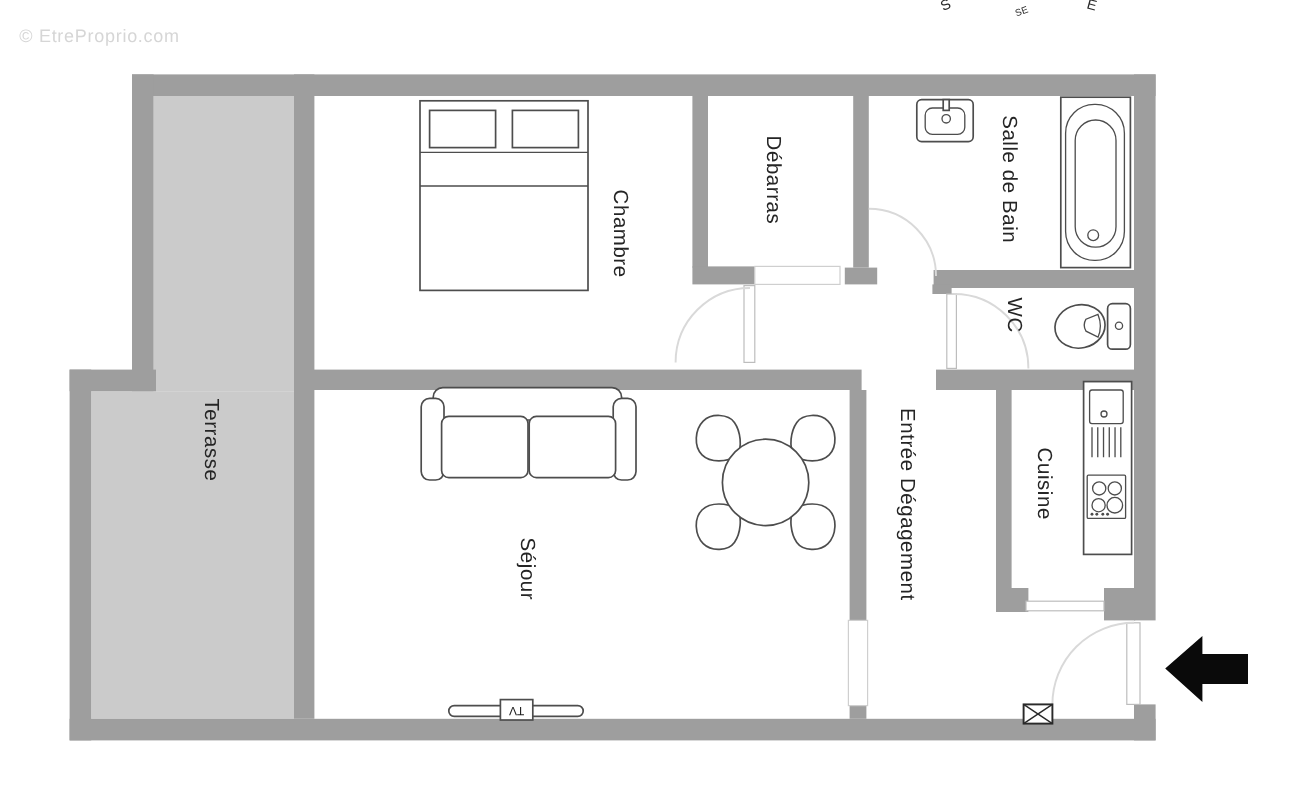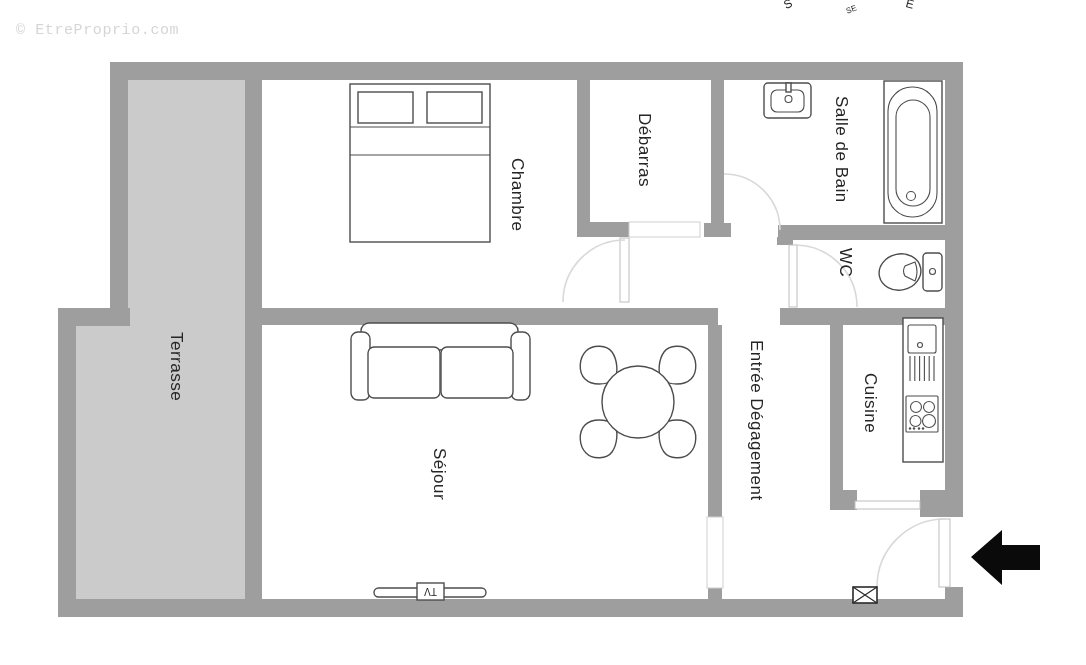--- a/index.html
+++ b/index.html
@@ -35,21 +35,20 @@
     font-size:17px;
     letter-spacing:0.5px;
     color:var(--c-label_text);
     white-space:nowrap;
     user-select:none;
   }
   .watermark{
     position:absolute;left:16px;top:22px;
     font-size:15px;letter-spacing:0.6px;
     color:var(--c-watermark);
-    font-family:Liberation Mono, monospace;
   }
   .compass-letter{
     position:absolute;
     color:#2a2a2a;
     font-size:12px;
   }
   .compass-se{font-size:8px;}
   .tv-label{
     position:absolute;left:417px;top:583px;width:27px;height:17px;
     display:flex;align-items:center;justify-content:center;

